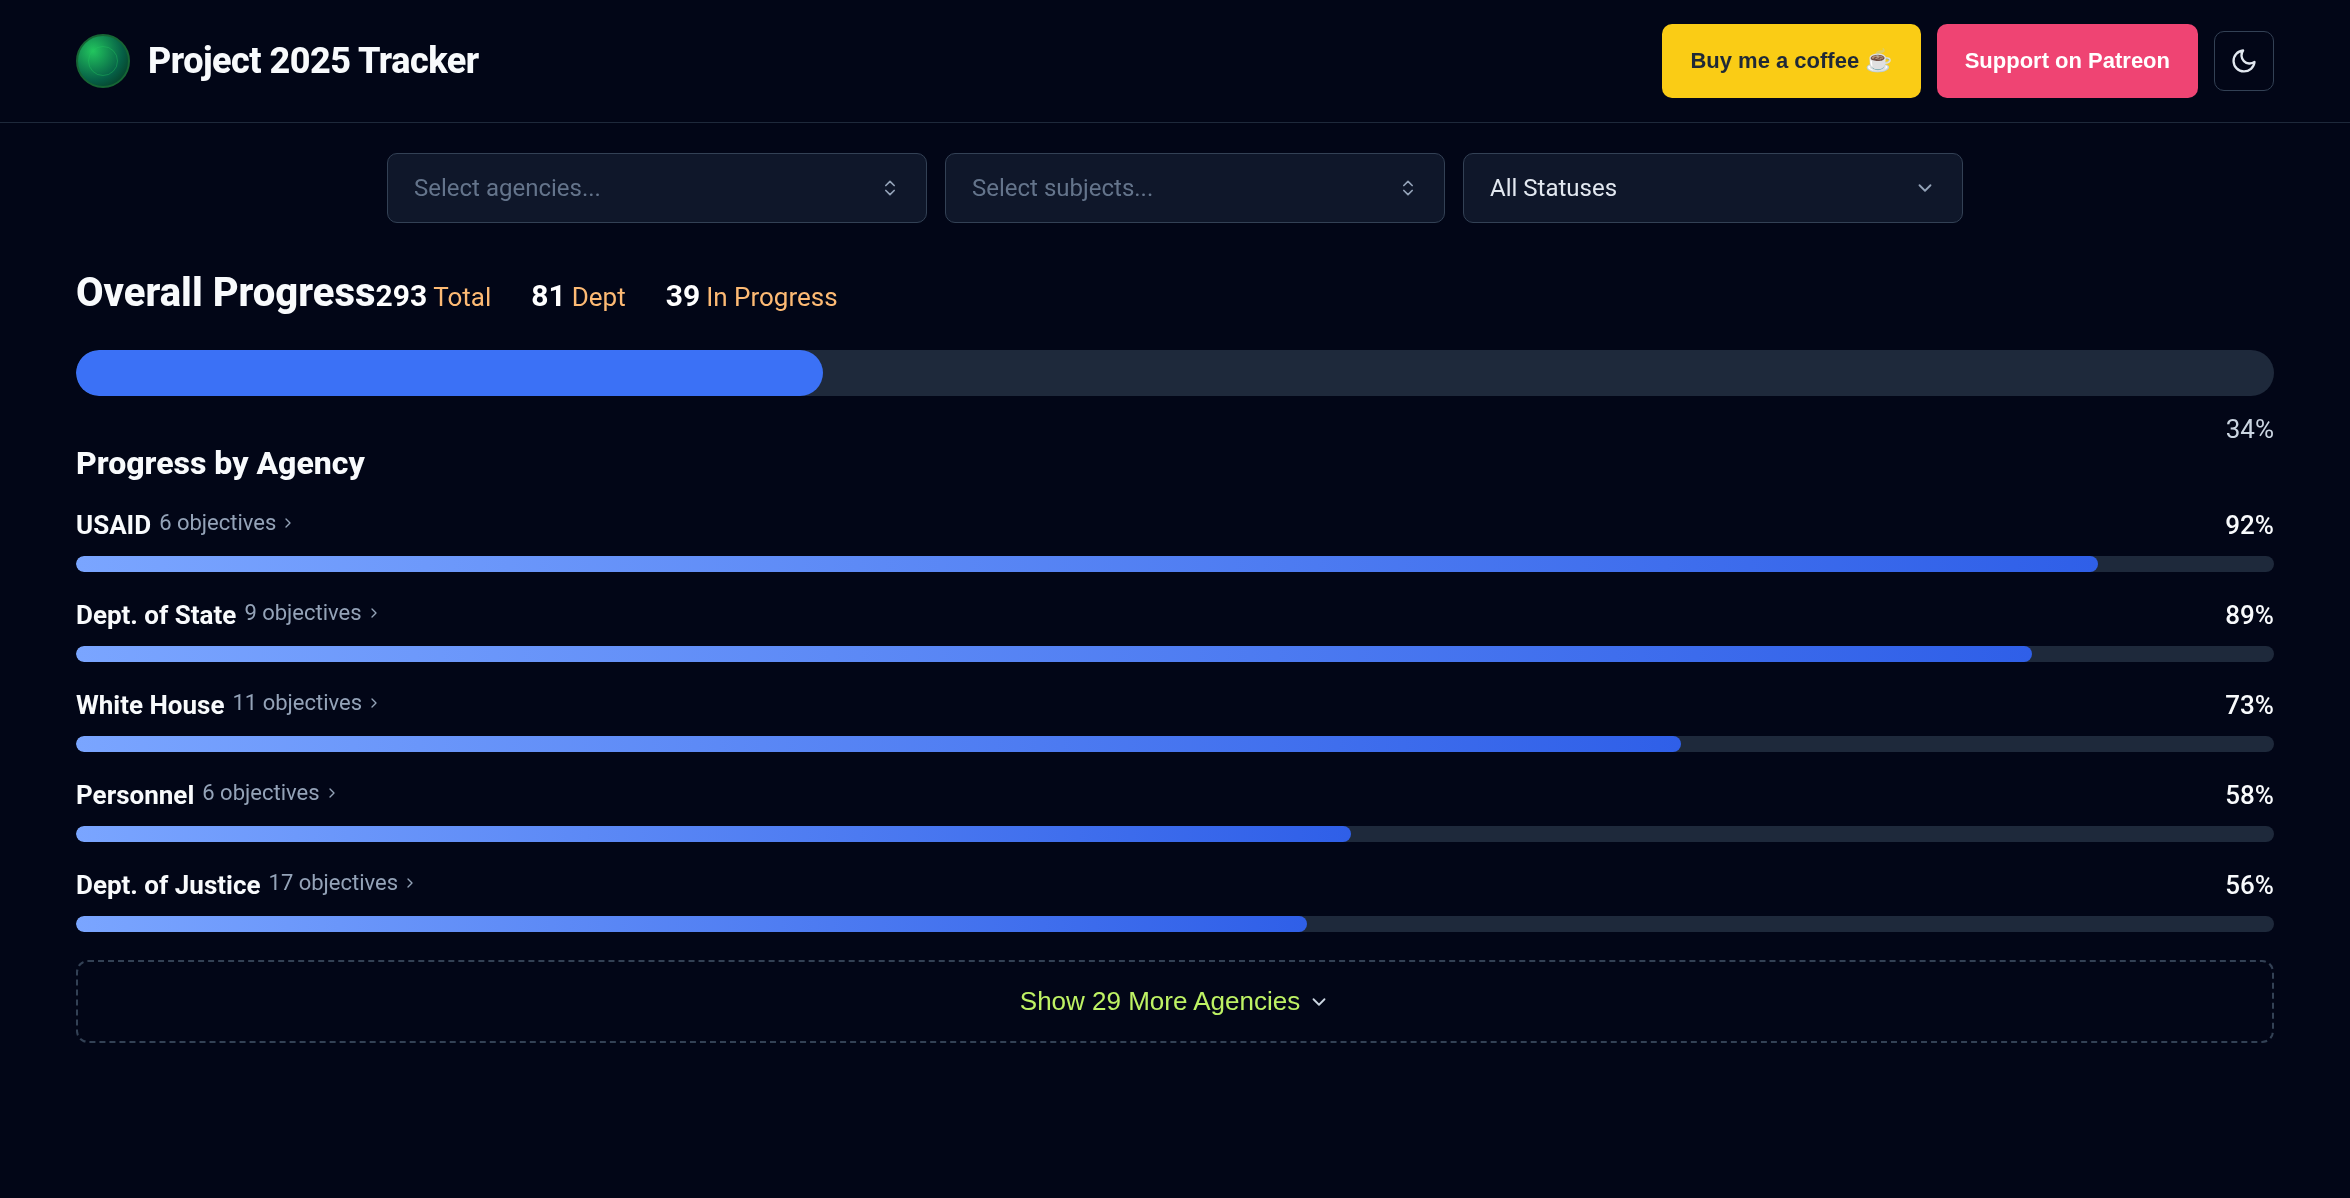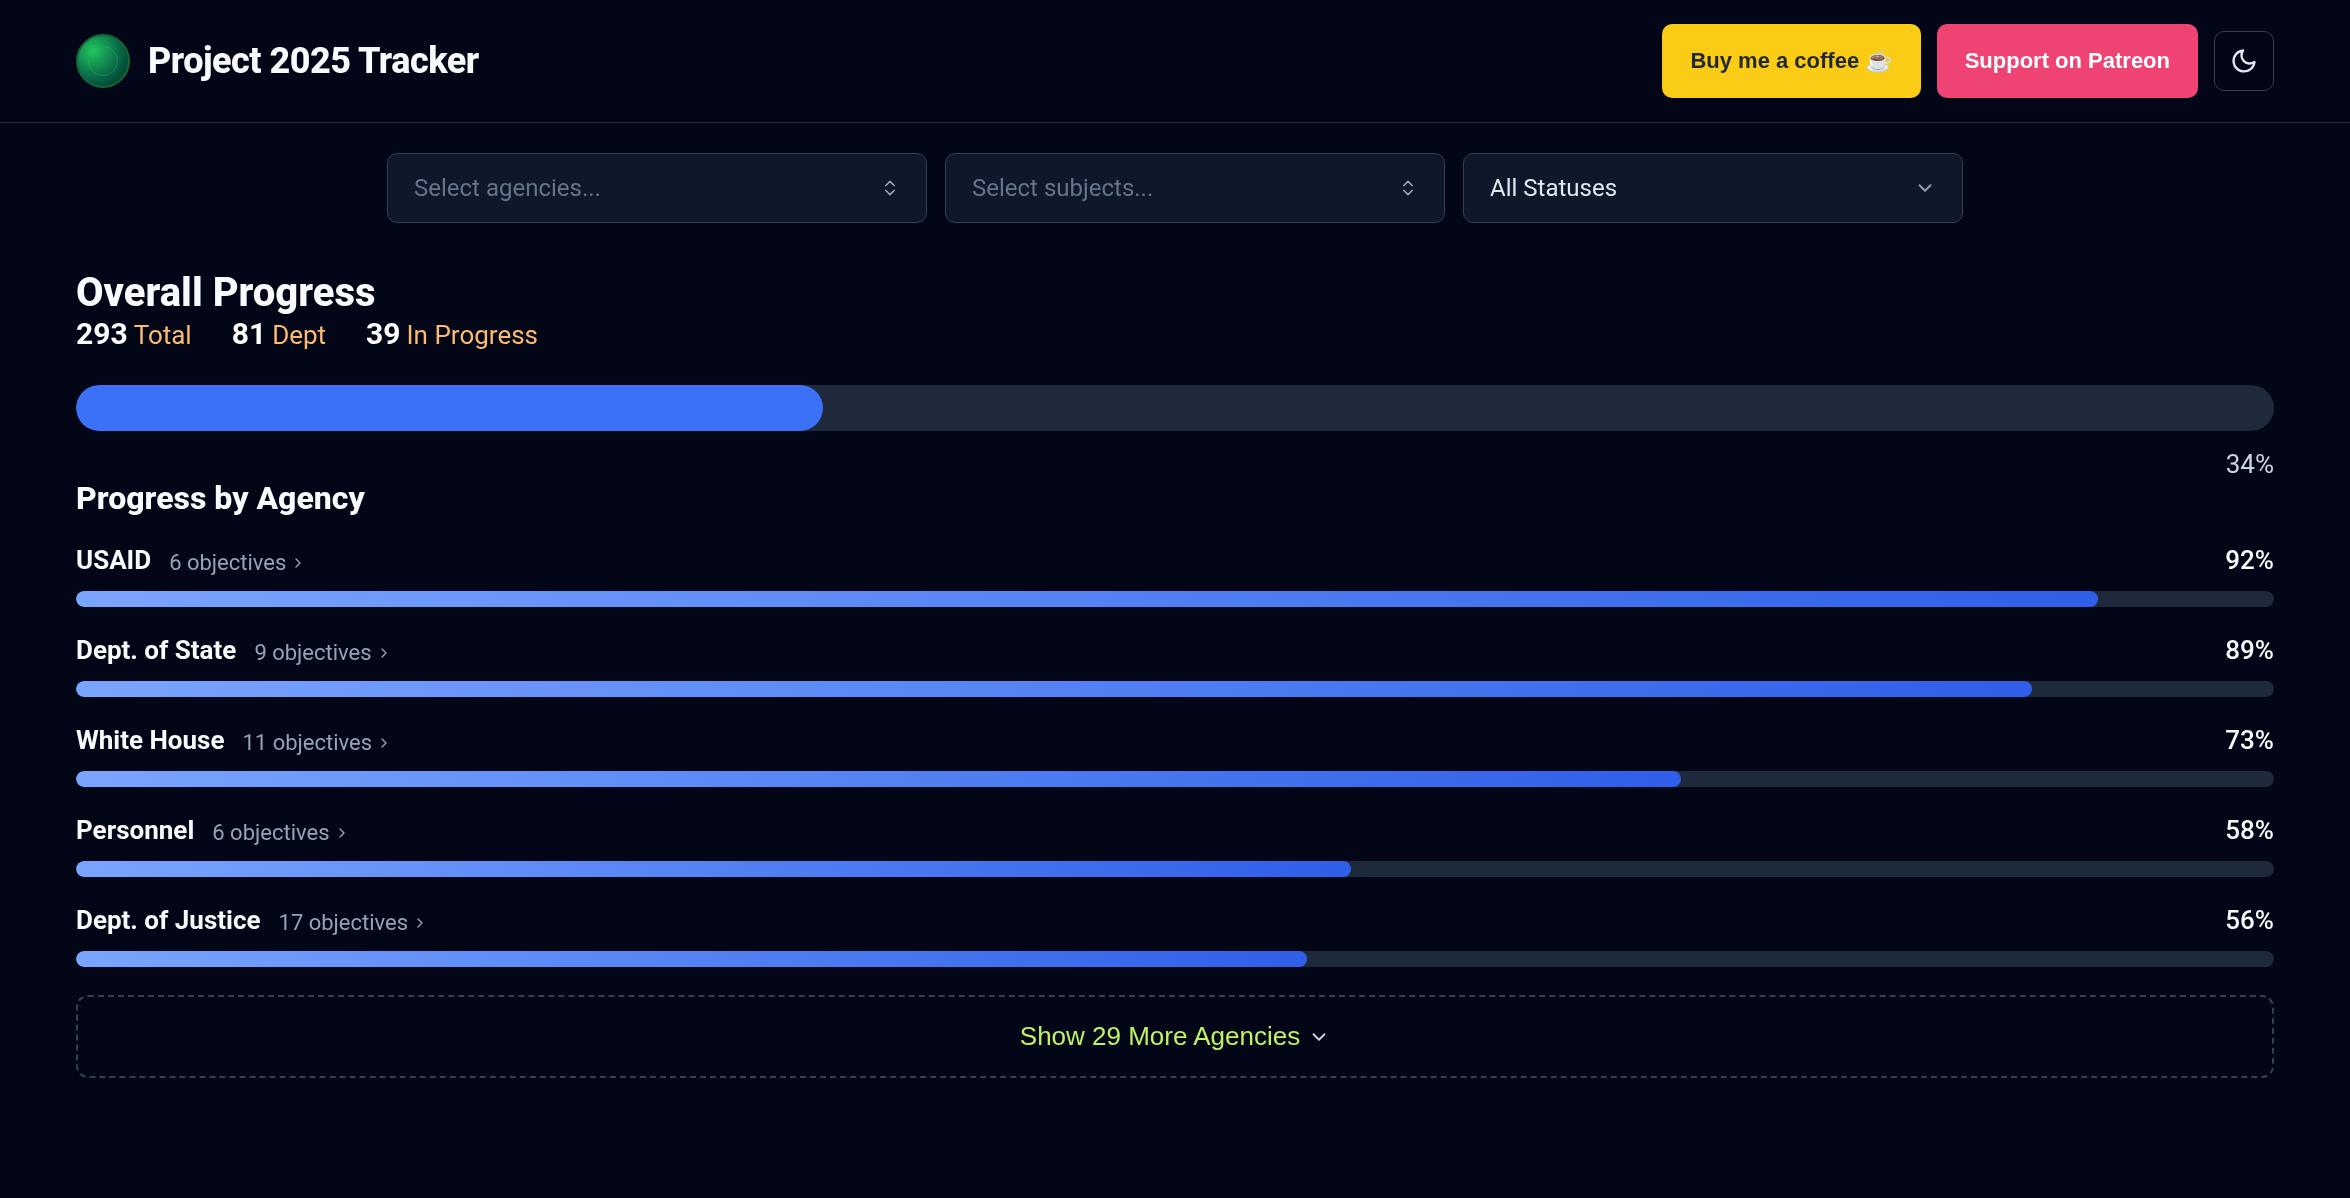--- a/index.html
+++ b/index.html
@@ -50,42 +50,42 @@
   background: #0f172a; border: 1px solid #334155; border-radius: 10px;
   padding: 20px 26px; font-size: 24px; color: #e2e8f0;
   display: flex; align-items: center; justify-content: space-between; cursor: pointer;
 }
 .select.placeholder { color: #64748b; }
 .select-agencies { width: 540px; }
 .select-subjects { width: 500px; }
 .select-status { width: 500px; }
 .content { padding: 16px 76px 0; }
 .progress-header {
-  display: flex; justify-content: space-between; align-items: baseline; margin-bottom: 34px; flex-direction: column;
+  display: flex; align-items: baseline; margin-bottom: 34px;
 }
 .section-title { font-size: 40px; font-weight: 800; }
 .stats { display: flex; gap: 40px; font-size: 26px; }
 .stat-num { font-size: 30px; font-weight: 700; color: #fff; }
 .stat-label { color: #fdba74; margin-left: 6px; font-size: 26px; }
 .bar-track {
   width: 100%; height: 46px; background: #1e293b; border-radius: 999px; overflow: hidden;
 }
 .bar-fill {
   height: 100%; border-radius: 999px;
   background: #3b71f6;
 }
 .overall-pct {
   text-align: right; font-size: 26px; color: #cbd5e1; margin-top: 18px; 
 }
 .sub-title { font-size: 32px; font-weight: 800; margin-bottom: 28px; }
 .agency { margin-bottom: 28px; }
 .agency-header {
   display: flex; justify-content: space-between; align-items: baseline; margin-bottom: 16px;
 }
-.agency-left { display: flex; align-items: flex-end; gap: 18px; cursor: pointer; }
+.agency-left { display: flex; align-items: flex-start; gap: 8px; cursor: pointer; }
 .agency-name { font-size: 26px; font-weight: 700; }
 .agency-meta { font-size: 22px; color: #94a3b8; display: flex; align-items: center; gap: 4px; }
 .agency-pct { font-size: 26px; font-weight: 500; }
 .small-track {
   width: 100%; height: 16px; background: #1e293b; border-radius: 999px; overflow: hidden;
 }
 .small-fill {
   height: 100%; border-radius: 999px;
   background: linear-gradient(90deg, #7aa5ff 0%, #2f5fe8 100%);
 }

